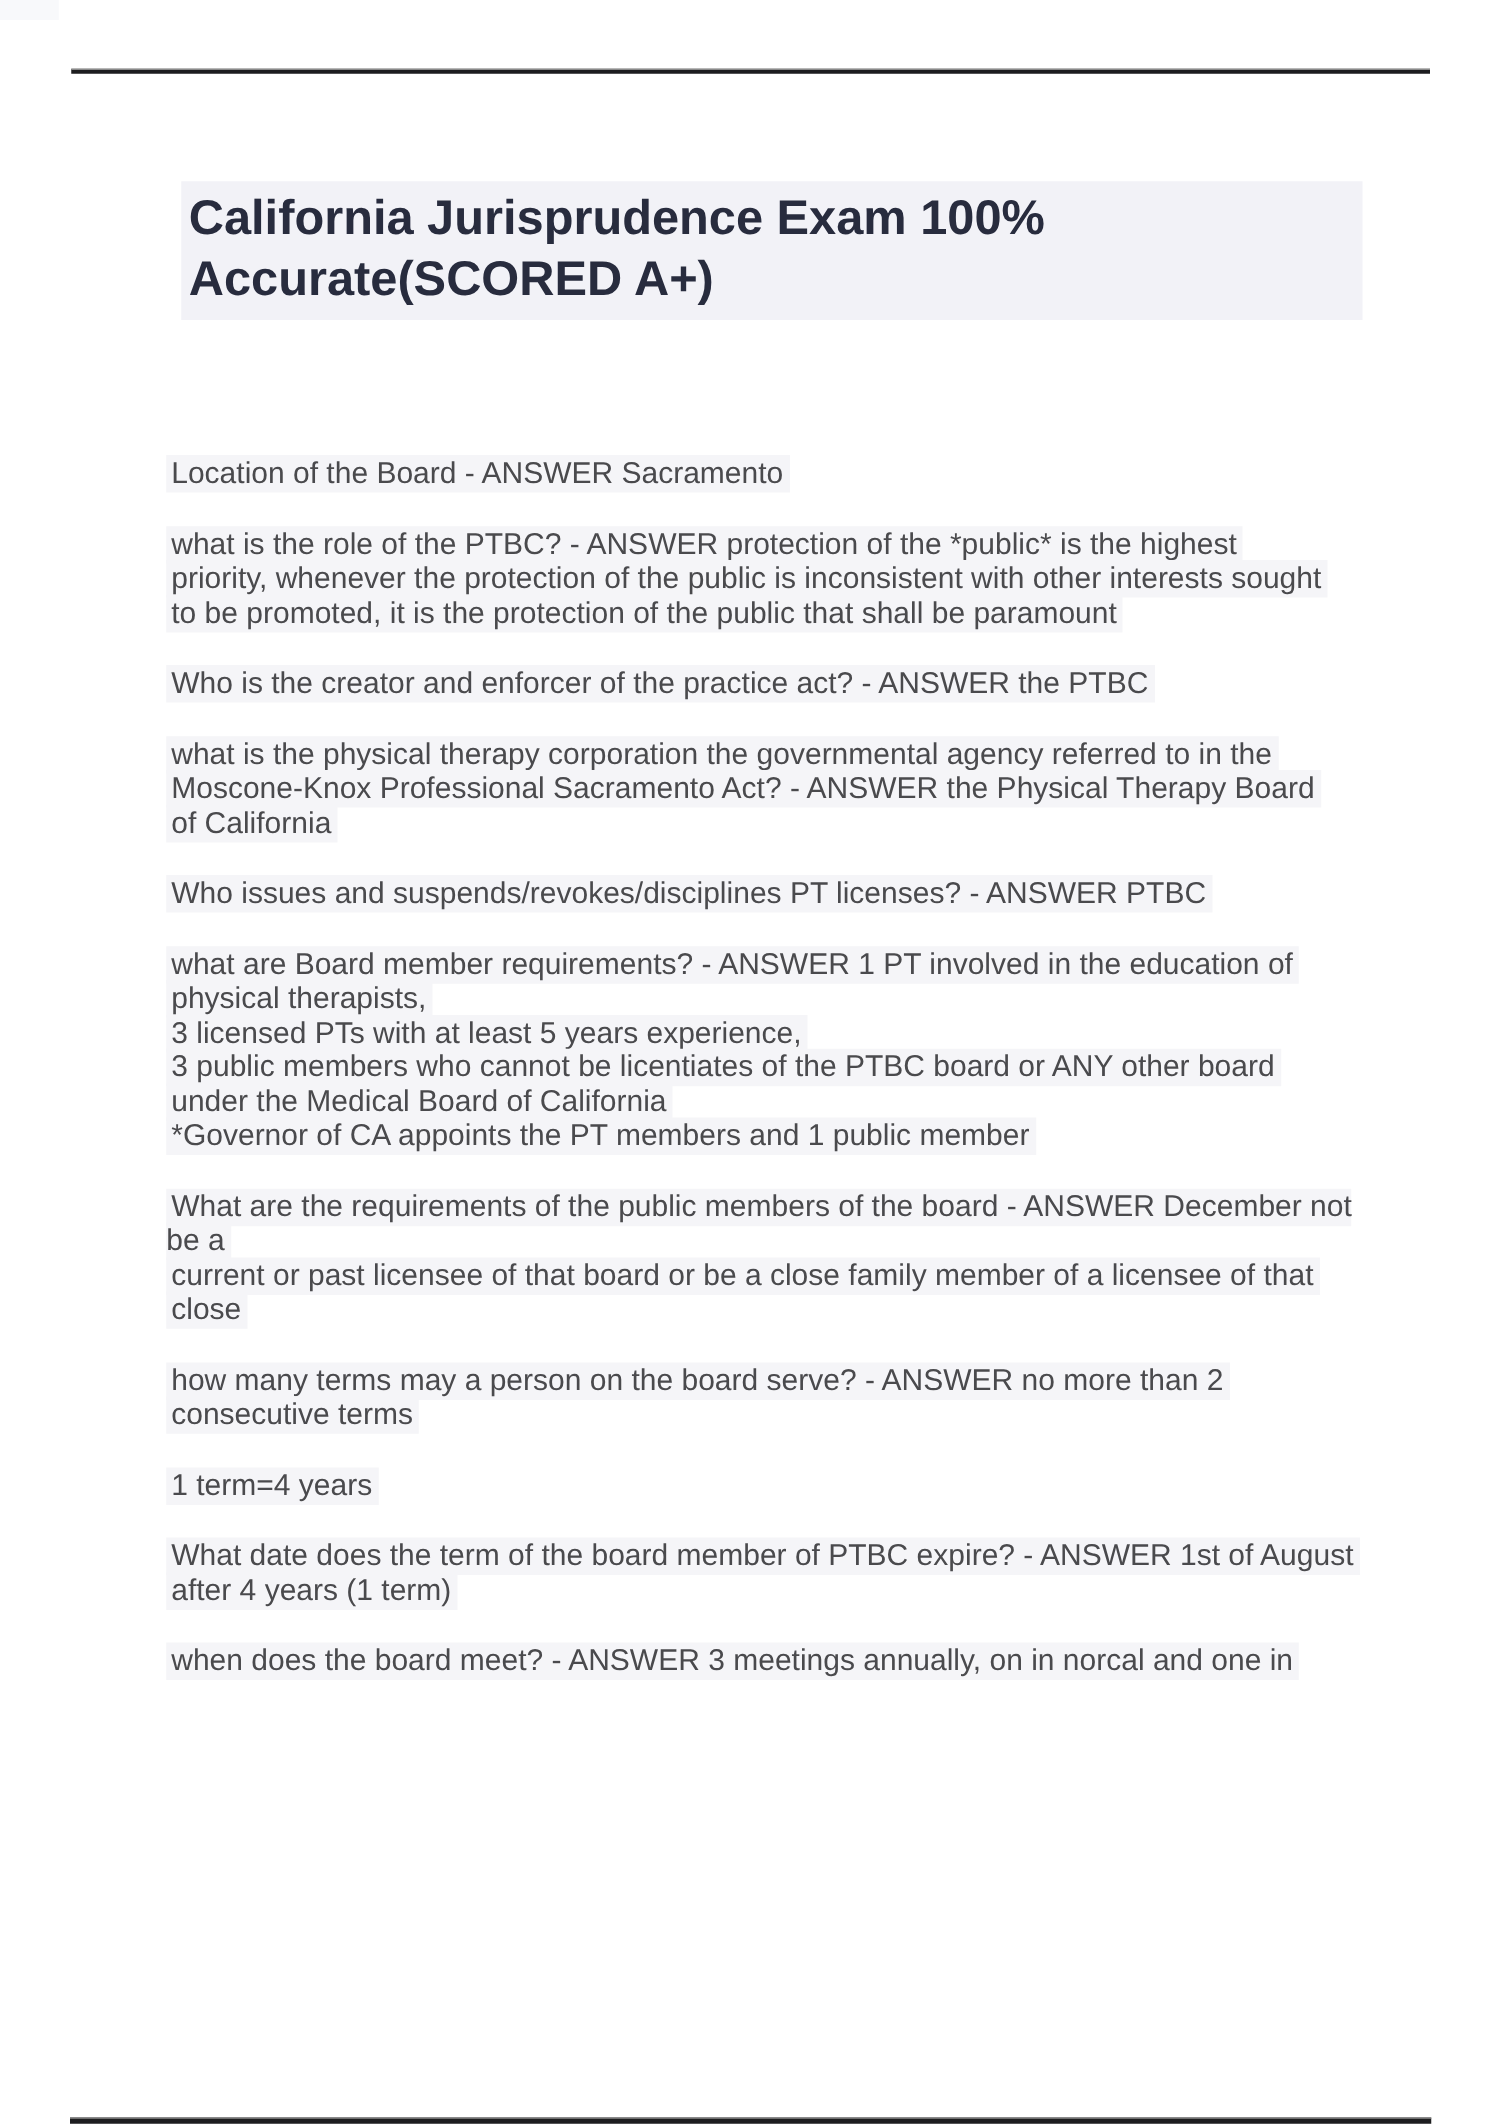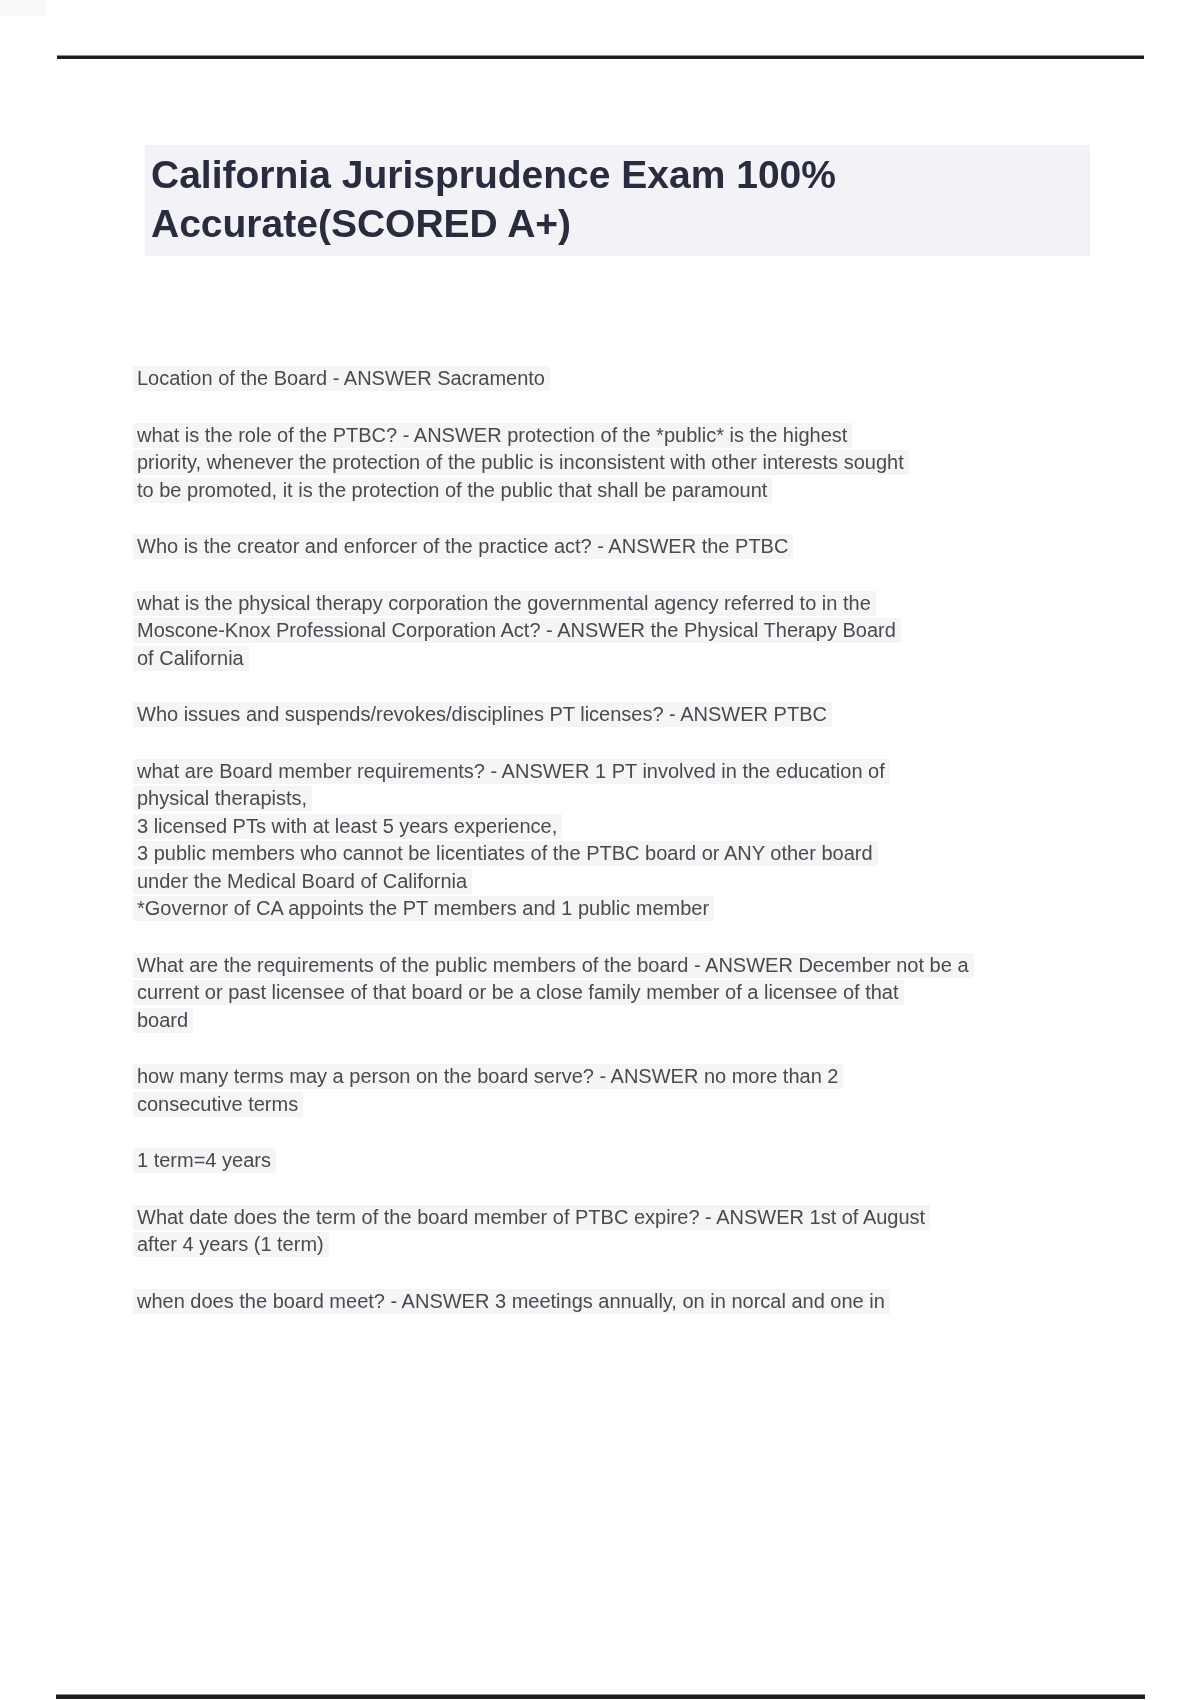--- a/index.html
+++ b/index.html
@@ -55,21 +55,21 @@
     line-height: 49px;
     font-weight: bold;
     letter-spacing: 0;
   }
   .qa-list {
     position: absolute;
     left: 133px;
     top: 365px;
     width: 960px;
     color: var(--body-text, #4a4a4d);
-    font-size: 20px;
+    font-size: 24px;
     line-height: 27.5px;
   }
   .qa-list p {
     margin: 0 0 29px 0;
     padding: 0;
   }
   .hl {
     background: var(--line-highlight, #f5f5f8);
     padding: 1px 5px 2px 4px;
   }
@@ -78,23 +78,23 @@
 <body>
 
 <div class="page">
   <div class="corner-artifact"></div>
   <div class="rule rule-top"></div>
   <h1 class="title">California Jurisprudence Exam 100% Accurate(SCORED A+)</h1>
   <div class="qa-list">
       <p><span class="hl">Location of the Board - ANSWER Sacramento</span></p>
       <p><span class="hl">what is the role of the PTBC? - ANSWER protection of the *public* is the highest</span><br><span class="hl">priority, whenever the protection of the public is inconsistent with other interests sought</span><br><span class="hl">to be promoted, it is the protection of the public that shall be paramount</span></p>
       <p><span class="hl">Who is the creator and enforcer of the practice act? - ANSWER the PTBC</span></p>
-      <p><span class="hl">what is the physical therapy corporation the governmental agency referred to in the</span><br><span class="hl">Moscone-Knox Professional Corporation Act? - ANSWER the Physical Therapy Board</span><br><span class="hl">of California</span></p>
+      <p><span class="hl">what is the physical therapy corporation the governmental agency referred to in the</span><br><span class="hl">Moscone-Knox Professional Sacramento Act? - ANSWER the Physical Therapy Board</span><br><span class="hl">of California</span></p>
       <p><span class="hl">Who issues and suspends/revokes/disciplines PT licenses? - ANSWER PTBC</span></p>
       <p><span class="hl">what are Board member requirements? - ANSWER 1 PT involved in the education of</span><br><span class="hl">physical therapists,</span><br><span class="hl">3 licensed PTs with at least 5 years experience,</span><br><span class="hl">3 public members who cannot be licentiates of the PTBC board or ANY other board</span><br><span class="hl">under the Medical Board of California</span><br><span class="hl">*Governor of CA appoints the PT members and 1 public member</span></p>
-      <p><span class="hl">What are the requirements of the public members of the board - ANSWER December not be a</span><br><span class="hl">current or past licensee of that board or be a close family member of a licensee of that</span><br><span class="hl">board</span></p>
+      <p><span class="hl">What are the requirements of the public members of the board - ANSWER December not be a</span><br><span class="hl">current or past licensee of that board or be a close family member of a licensee of that</span><br><span class="hl">close</span></p>
       <p><span class="hl">how many terms may a person on the board serve? - ANSWER no more than 2</span><br><span class="hl">consecutive terms</span></p>
       <p><span class="hl">1 term=4 years</span></p>
       <p><span class="hl">What date does the term of the board member of PTBC expire? - ANSWER 1st of August</span><br><span class="hl">after 4 years (1 term)</span></p>
       <p><span class="hl">when does the board meet? - ANSWER 3 meetings annually, on in norcal and one in</span><br></p>
     </div>
   <div class="rule rule-bottom"></div>
 </div>
 
 </body></html>

